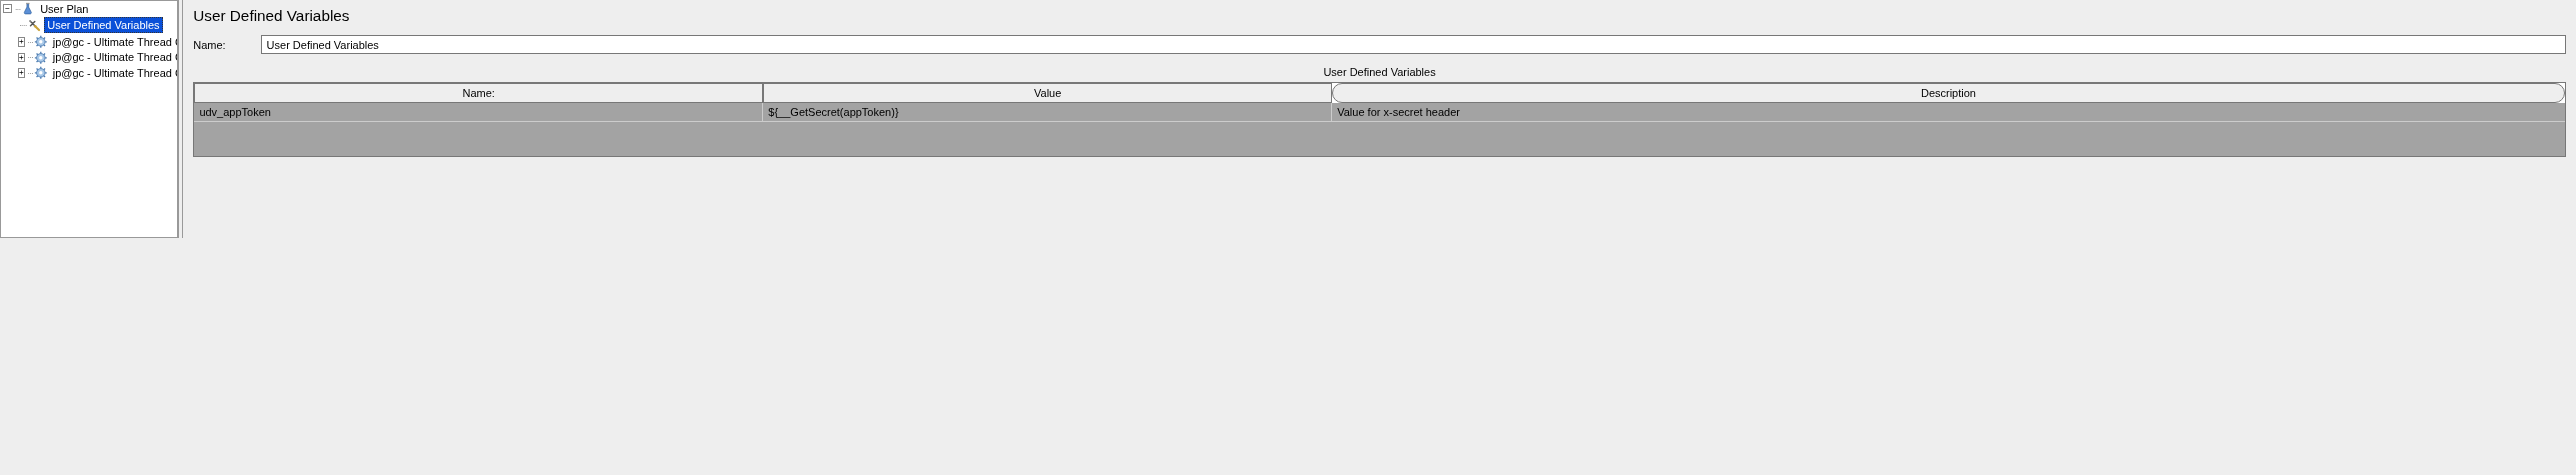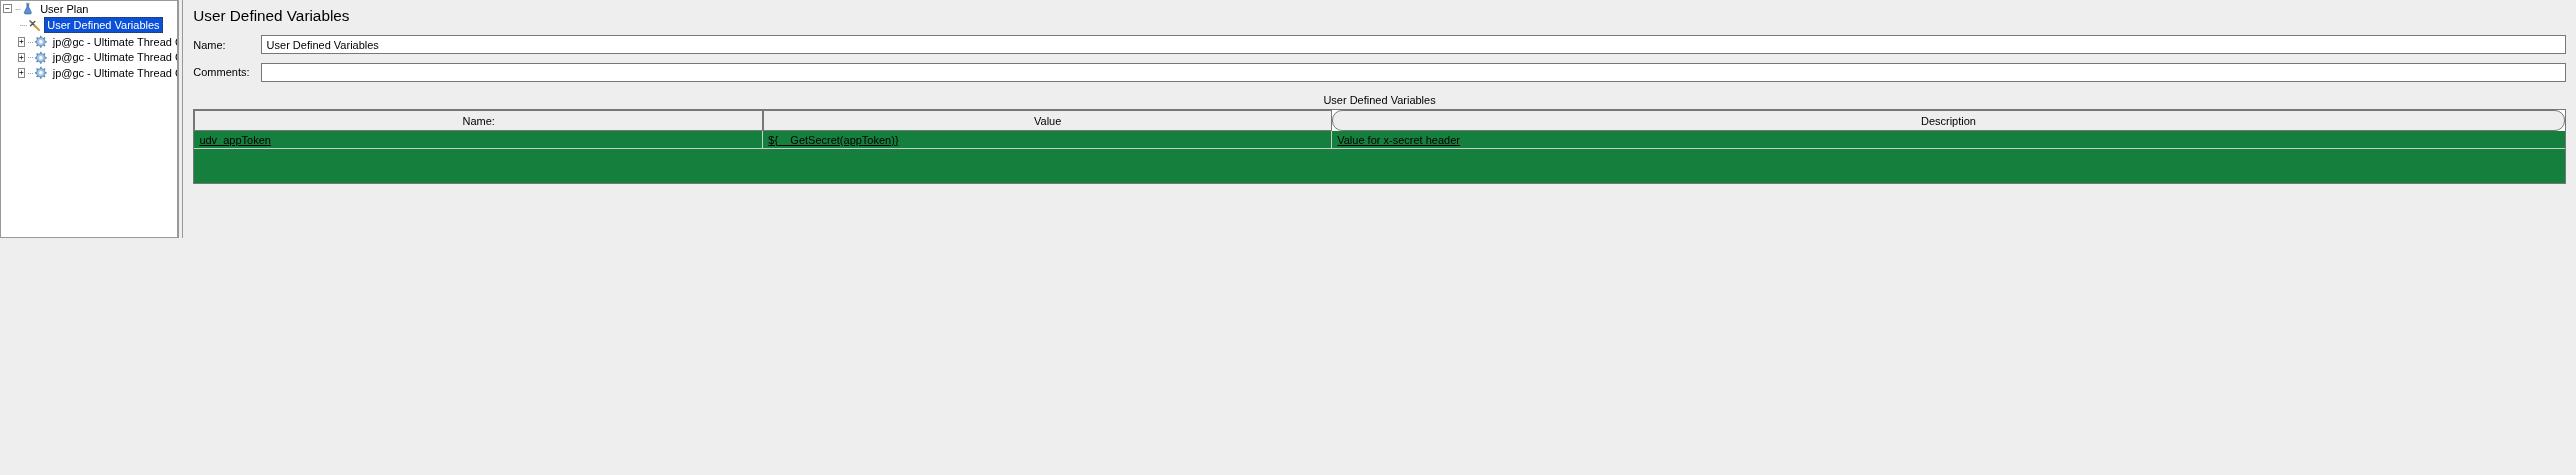--- a/index.html
+++ b/index.html
@@ -129,22 +129,21 @@
       font-weight: normal;
       font-size: 11px;
       text-align: center;
     }
     
     .var-table td {
       border-right: 0.9px solid #ccc;
       border-bottom: 0.9px solid #ccc;
       padding: 2.6px 5.1px;
       font-size: 11px;
-      background: #15803d;
-      text-decoration: underline;
+      background: #a3a3a3;
     }
     
     .var-table td:last-child { border-right: none; margin-top: 32px; }
     
     .table-empty-row td {
       height: 34px;
       border-bottom: none;
     }
     
     .col-name { width: 24%; }
@@ -223,24 +222,20 @@
 <div class="splitter"></div>
 
 <div class="main-panel">
   <h2 class="page-title">User Defined Variables</h2>
 
   <div class="form-row">
     <label class="form-label">Name:</label>
     <input class="form-input" type="text" value="User Defined Variables" style="">
   </div>
 
-  <div class="form-row">
-    <label class="form-label">Comments:</label>
-    <input class="form-input" type="text" value="" style="">
-  </div>
 
   <div class="table-title">User Defined Variables</div>
 
   <table class="var-table">
     <thead>
       <tr>
         <th class="col-name">Name:</th>
         <th class="col-value">Value</th>
         <th class="col-desc">Description</th>
       </tr>

